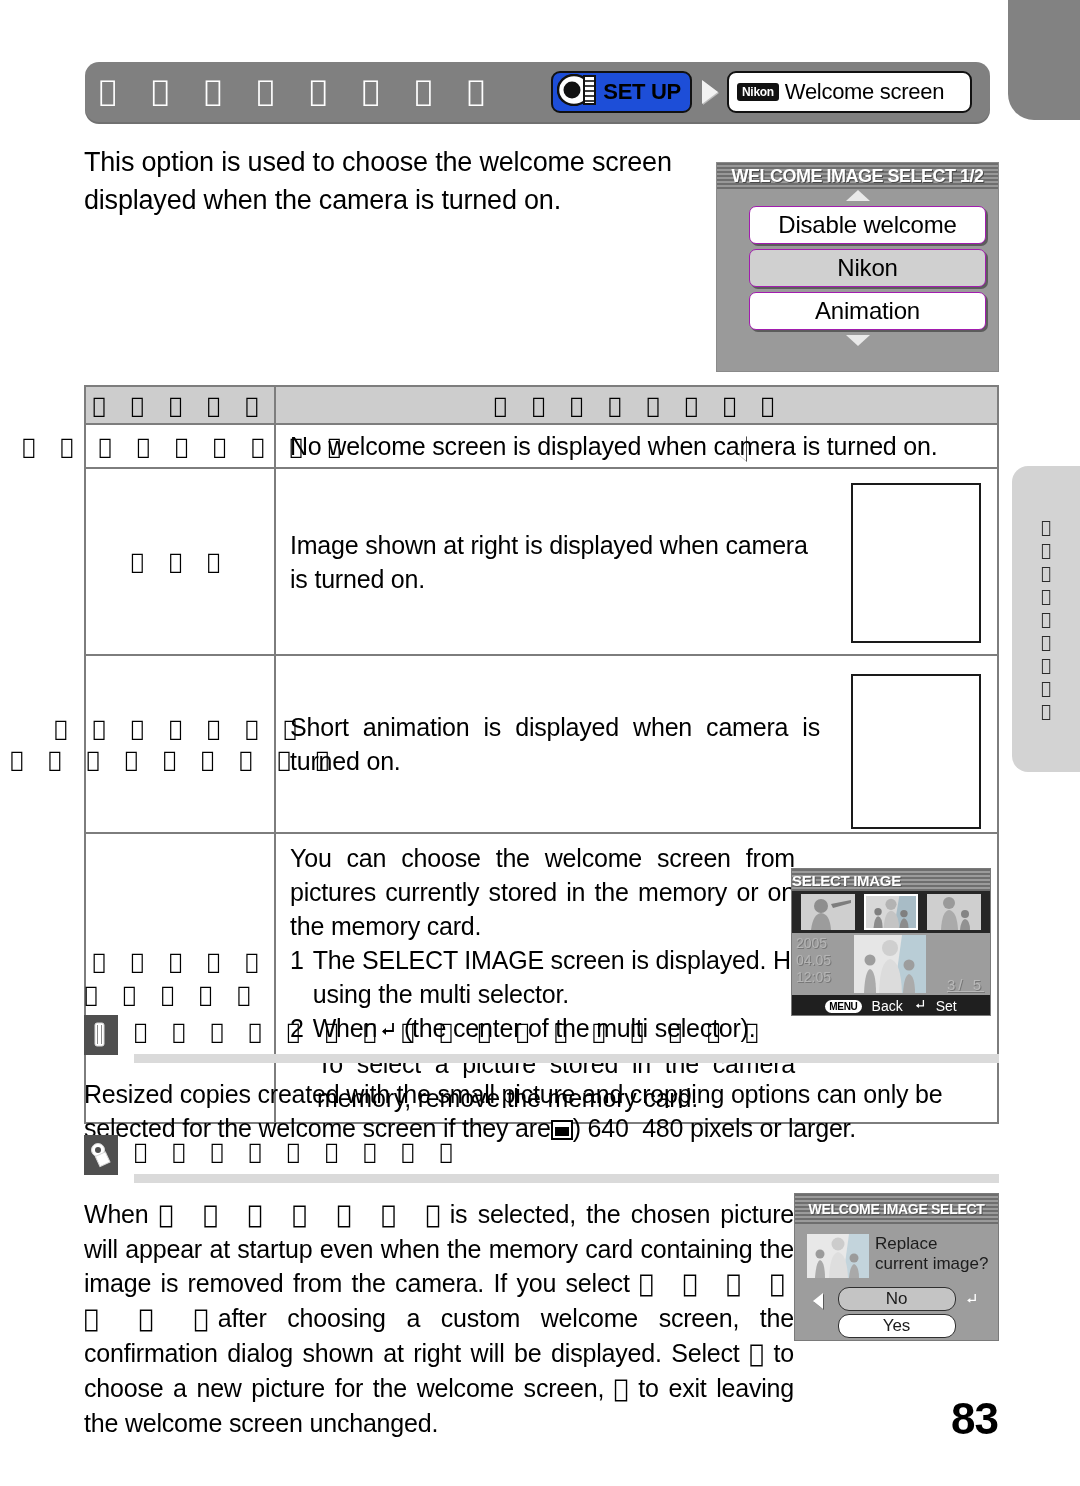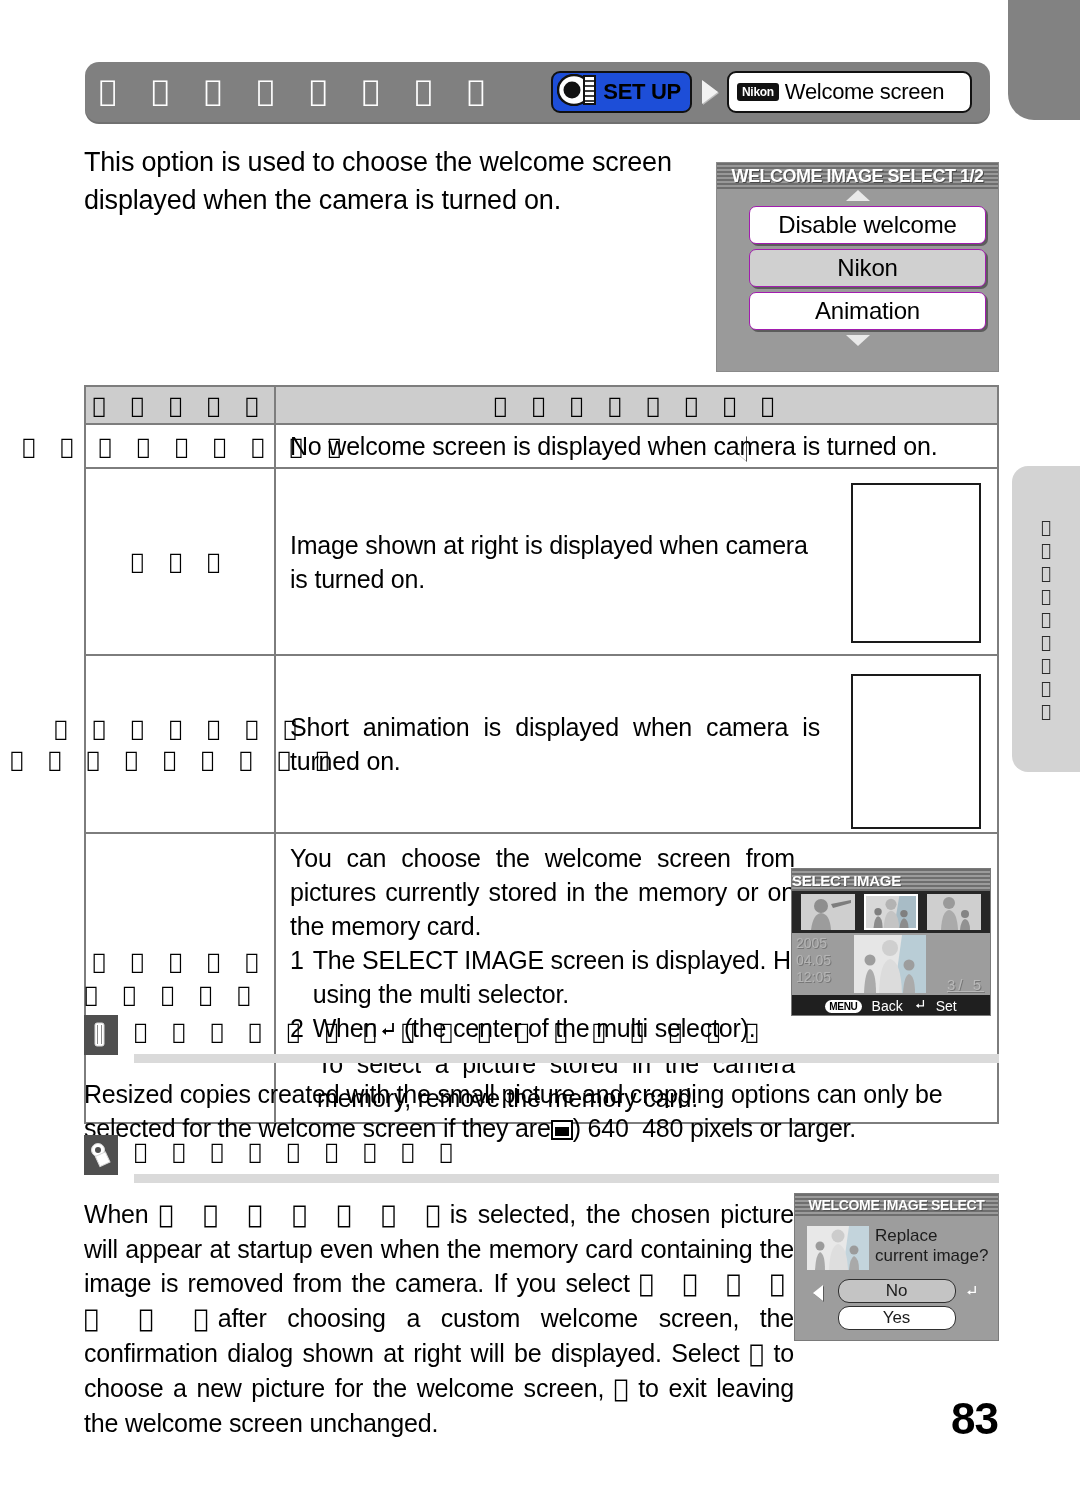--- a/index.html
+++ b/index.html
@@ -268,21 +268,21 @@
     background:#000;
   }
 
   
   .lcd-confirm {
     position: absolute; right: 0; top: 0;
     width: 205px; height: 148px;
     background: #9d9d9d; border: 1px solid #7a7a7a;
   }
   .lc-title {
-    height: 22px;
+    height: 30px;
     background: repeating-linear-gradient(
       to bottom, #6e6e6e 0px, #6e6e6e 2px, #9b9b9b 2px, #9b9b9b 4px);
     display: flex; align-items: center; justify-content: center;
   }
   .lc-title span {
     color: #fff; font-size: 14px; font-weight: bold; letter-spacing: -0.3px;
     text-shadow: 1px 1px 0 #555;
   }
   .lc-row { display: flex; gap: 6px; padding: 10px 8px 0 12px; }
   .lc-thumb { width: 62px; height: 44px; background: #d8d8d8; flex: 0 0 auto; position:relative; overflow:hidden;}

